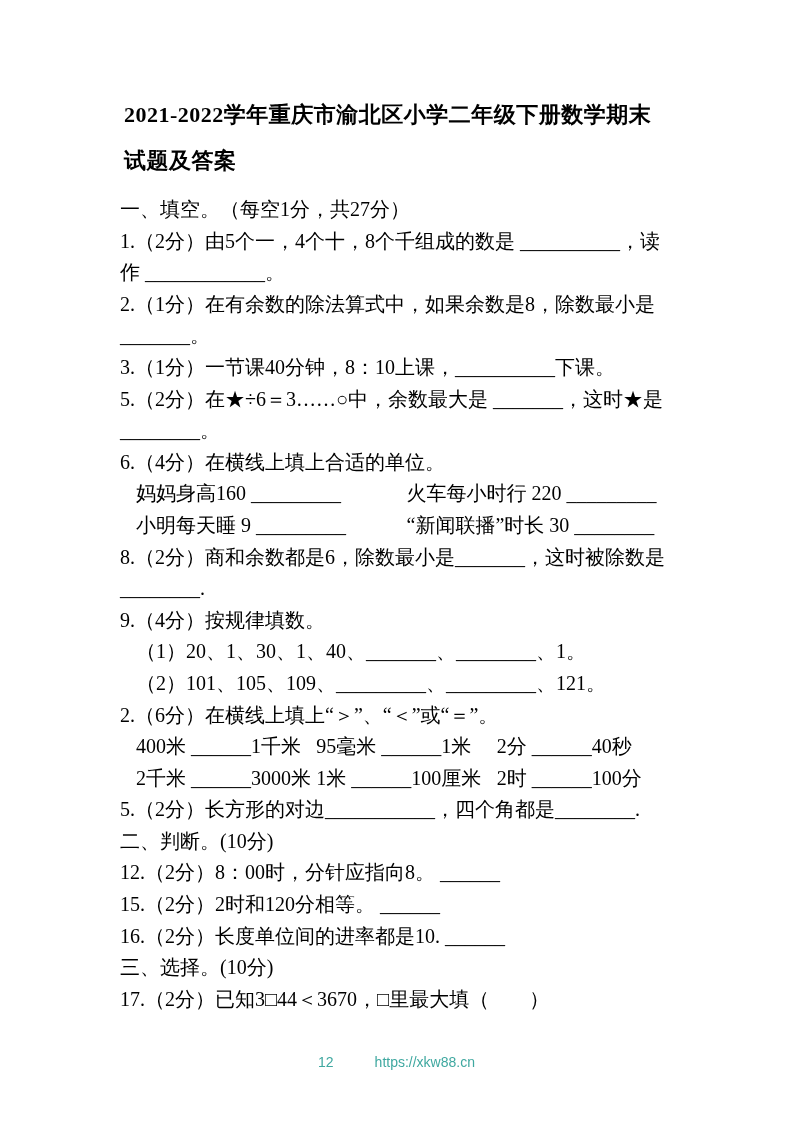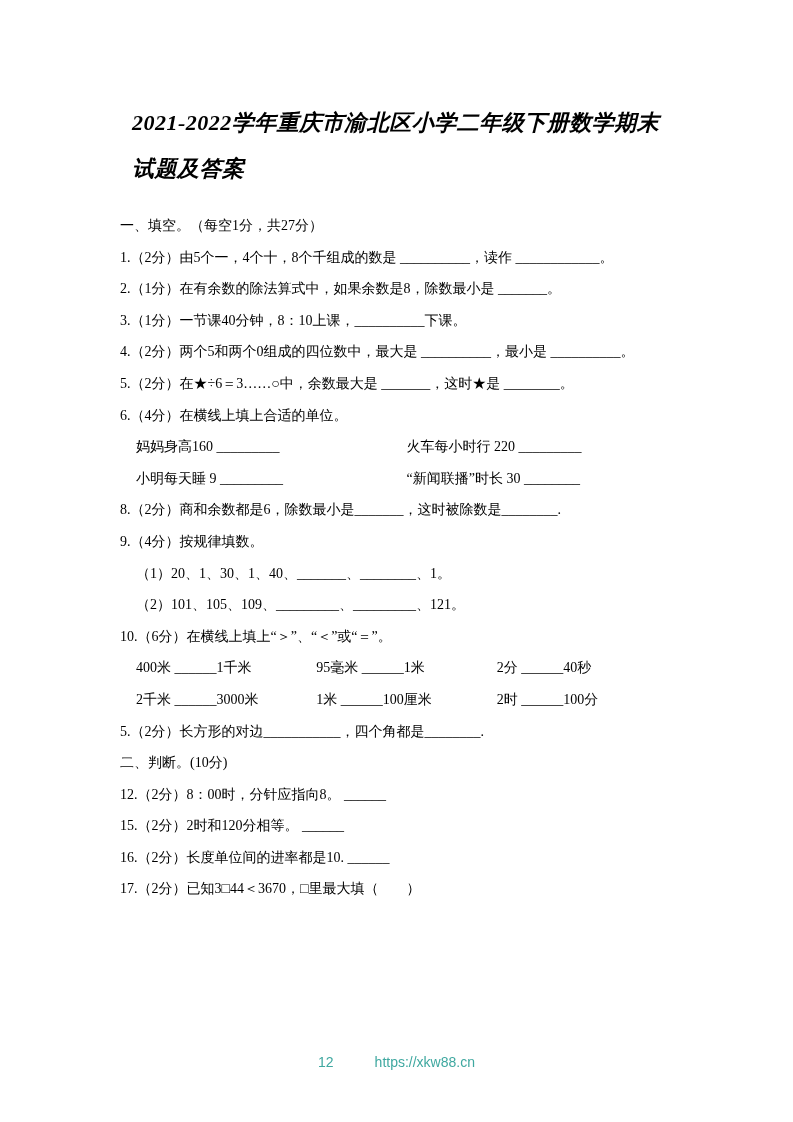--- a/index.html
+++ b/index.html
@@ -9,32 +9,31 @@
     width: 793px;
     height: 1122px;
     position: relative;
     background: #ffffff;
     color: #000000;
     font-family: "Liberation Serif", "DejaVu Serif", serif;
     overflow: hidden;
   }
 
   .title {
-    margin: 12px;
+    margin: 4px;
     padding: 88px 118px 0 120px;
     font-size: 22px;
     font-weight: bold;
     line-height: 46px;
     letter-spacing: 0.5px;
-    font-style: italic;
   }
 
   .body {
     padding: 6px 116px 0 120px;
-    font-size: 14px;
+    font-size: 20px;
     line-height: 31.6px;
   }
 
   .line { white-space: pre-wrap; }
   .line.indent { padding-left: 16px; }
   .line.cols { display: flex; }
   .line.cols .col { flex: 1 1 0; white-space: pre-wrap; }
 
   .footer {
     position: absolute;
@@ -53,37 +52,37 @@
 
 <div class="page">
 
   <h1 class="title">2021-2022学年重庆市渝北区小学二年级下册数学期末试题及答案</h1>
 
   <div class="body">
       <div class="line">一、填空。（每空1分，共27分）</div>
       <div class="line">1.（2分）由5个一，4个十，8个千组成的数是 __________，读作 ____________。</div>
       <div class="line">2.（1分）在有余数的除法算式中，如果余数是8，除数最小是 _______。</div>
       <div class="line">3.（1分）一节课40分钟，8：10上课，__________下课。</div>
-      <div class="line">4.（2分）两个5和两个0组成的四位数中，最大是 __________，最小是 __________。</div>
       <div class="line">5.（2分）在★÷6＝3……○中，余数最大是 _______，这时★是 ________。</div>
       <div class="line">6.（4分）在横线上填上合适的单位。</div>
       <div class="line indent cols"><span class="col">妈妈身高160 _________</span><span class="col">火车每小时行 220 _________</span></div>
       <div class="line indent cols"><span class="col">小明每天睡 9 _________</span><span class="col">“新闻联播”时长 30 ________</span></div>
       <div class="line">8.（2分）商和余数都是6，除数最小是_______，这时被除数是________.</div>
       <div class="line">9.（4分）按规律填数。</div>
       <div class="line indent">（1）20、1、30、1、40、_______、________、1。</div>
       <div class="line indent">（2）101、105、109、_________、_________、121。</div>
-      <div class="line">10.（6分）在横线上填上“＞”、“＜”或“＝”。</div>
+      <div class="line">2.（6分）在横线上填上“＞”、“＜”或“＝”。</div>
       <div class="line indent cols"><span class="col">400米 ______1千米</span><span class="col">95毫米 ______1米</span><span class="col">2分 ______40秒</span></div>
       <div class="line indent cols"><span class="col">2千米 ______3000米</span><span class="col">1米 ______100厘米</span><span class="col">2时 ______100分</span></div>
       <div class="line">5.（2分）长方形的对边___________，四个角都是________.</div>
       <div class="line">二、判断。(10分)</div>
       <div class="line">12.（2分）8：00时，分针应指向8。 ______</div>
       <div class="line">15.（2分）2时和120分相等。 ______</div>
       <div class="line">16.（2分）长度单位间的进率都是10. ______</div>
+      <div class="line">三、选择。(10分)</div>
       <div class="line">17.（2分）已知3□44＜3670，□里最大填（　　）</div>
     </div>
 
   <div class="footer" style="color: rgb(63, 168, 160);">
     <span class="page-num">12</span><a>https://xkw88.cn</a>
   </div>
 
 </div>
 
 </body></html>

